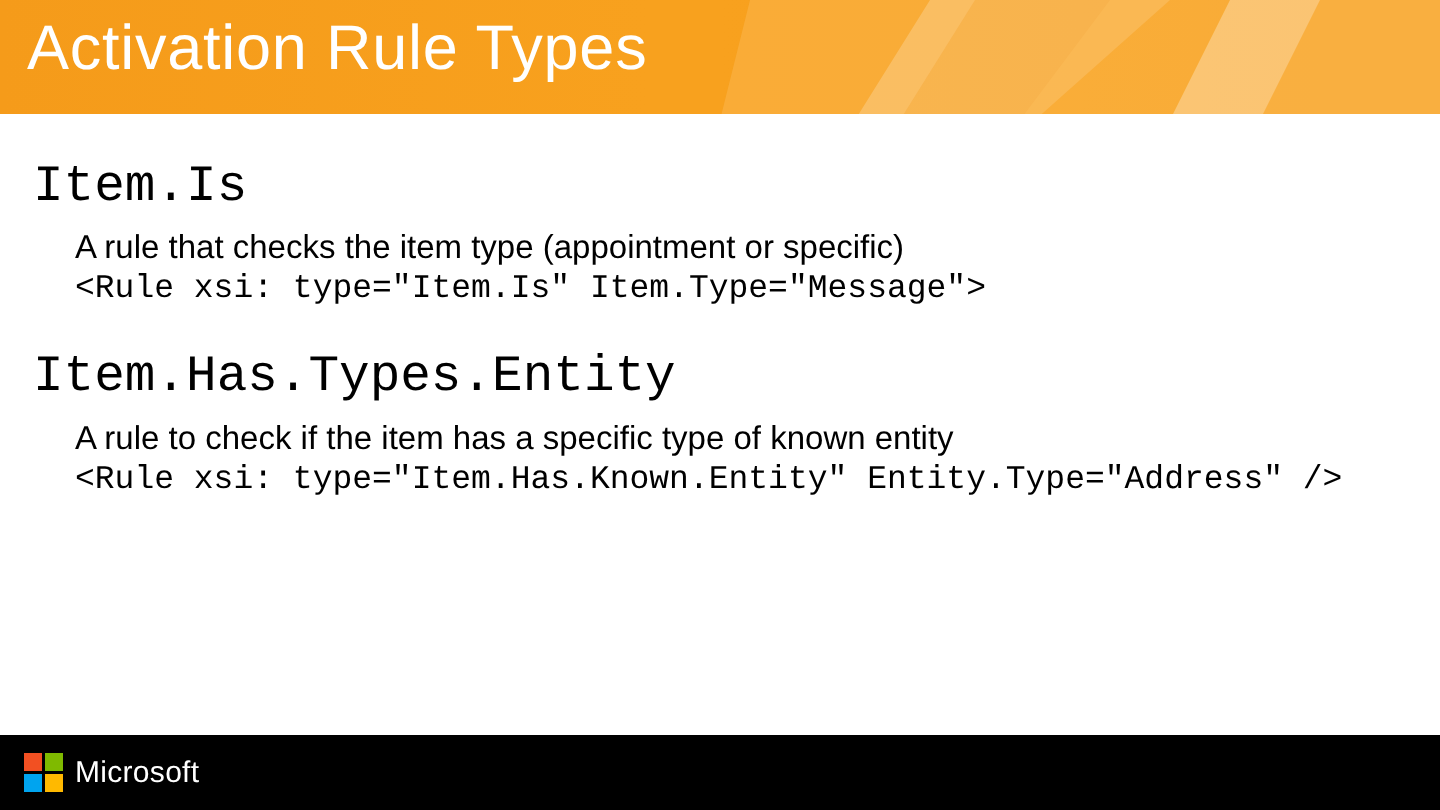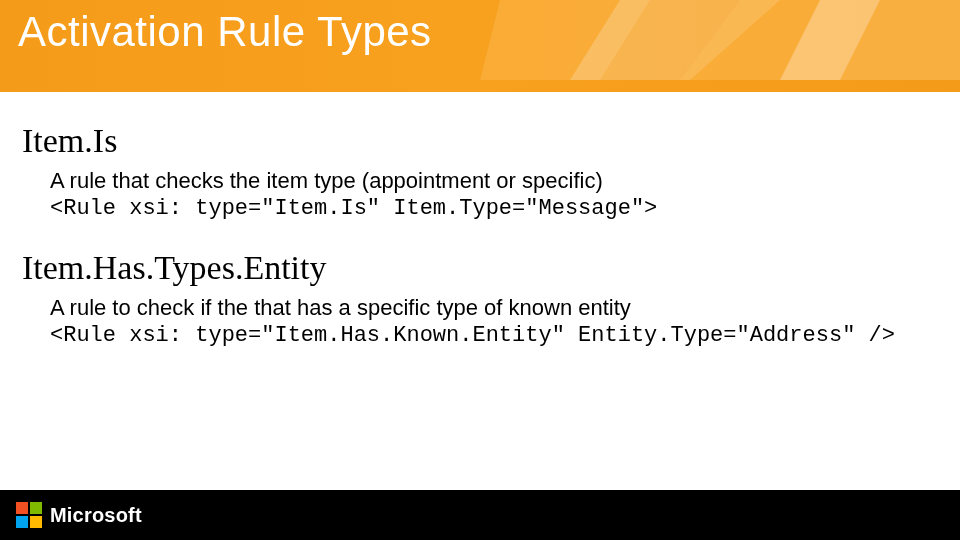--- a/index.html
+++ b/index.html
@@ -1,20 +1,20 @@
 <!DOCTYPE html>
 <html><head>
 <meta charset="utf-8">
 <style>
   * { margin: 0; padding: 0; box-sizing: border-box; }
   html, body { width: 960px; height: 540px; font-family: "Segoe UI", Arial, sans-serif; background: #fff; position: relative; }
 
   .header {
     width: 100%;
-    height: 92px;
+    height: 76px;
     background: linear-gradient(90deg, #f59b1a 0%, #f8a11e 45%, #f8a11e 50%, #f59b1a 100%);
     position: relative;
     overflow: hidden;
     padding-left: 48px;
   }
   .header-pattern {
     position: absolute;
     right: 0;
     top: 0;
     width: 480px;
@@ -27,21 +27,21 @@
     font-size: 42px;
     font-weight: 300;
     color: #fff;
     letter-spacing: 0.5px;
   }
 
   .content {
     padding: 20px 22px 0 22px;
   }
   .rule-name {
-    font-family: Liberation Serif, serif;
+    font-family: Liberation Mono, monospace;
     font-size: 34px;
     font-weight: 400;
     color: #000;
     margin-top: 10px;
     margin-bottom: 8px;
   }
   .rule-desc {
     font-family: "Segoe UI", Arial, sans-serif;
     font-size: 22px;
     color: #000;
@@ -81,21 +81,21 @@
     grid-template-rows: 1fr 1fr;
     gap: 2px;
   }
   .sq1 { background: #f25022; }
   .sq2 { background: #7fba00; }
   .sq3 { background: #00a4ef; }
   .sq4 { background: #ffb900; }
   .ms-word {
     color: #fff;
     font-size: 20px;
-    font-weight: 700;
+    font-weight: 400;
     letter-spacing: 0.2px;
   }
 </style>
 </head>
 <body>
 
 <div class="header">
   <svg class="header-pattern" viewBox="0 0 480 80" preserveAspectRatio="none">
     <rect x="0" y="0" width="480" height="80" fill="none"></rect>
     <path d="M 20 0 L 170 0 L 120 80 L 0 80 Z" fill="#fbb74d" opacity="0.55"></path>
@@ -107,21 +107,21 @@
   <div class="header-title">Activation Rule Types</div>
 </div>
 
 <div class="content">
 
   <div class="rule-name">Item.Is</div>
   <div class="rule-desc">A rule that checks the item type (appointment or specific)</div>
   <div class="rule-code">&lt;Rule xsi: type="Item.Is" Item.Type="Message"&gt;</div>
 
   <div class="rule-name">Item.Has.Types.Entity</div>
-  <div class="rule-desc">A rule to check if the that has a specific type of known entity</div>
+  <div class="rule-desc">A rule to check if the item has a specific type of known entity</div>
   <div class="rule-code">&lt;Rule xsi: type="Item.Has.Known.Entity" Entity.Type="Address" /&gt;</div>
 
 </div>
 
 <div class="footer">
   <div class="ms-logo">
     <div class="ms-squares">
       <div class="sq1"></div>
         <div class="sq2"></div>
         <div class="sq3"></div>

